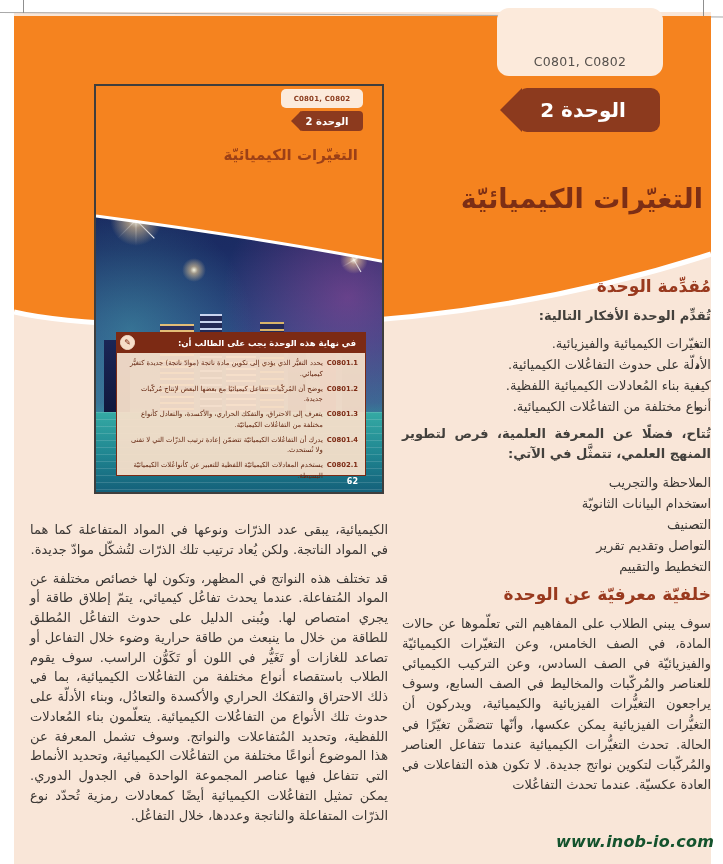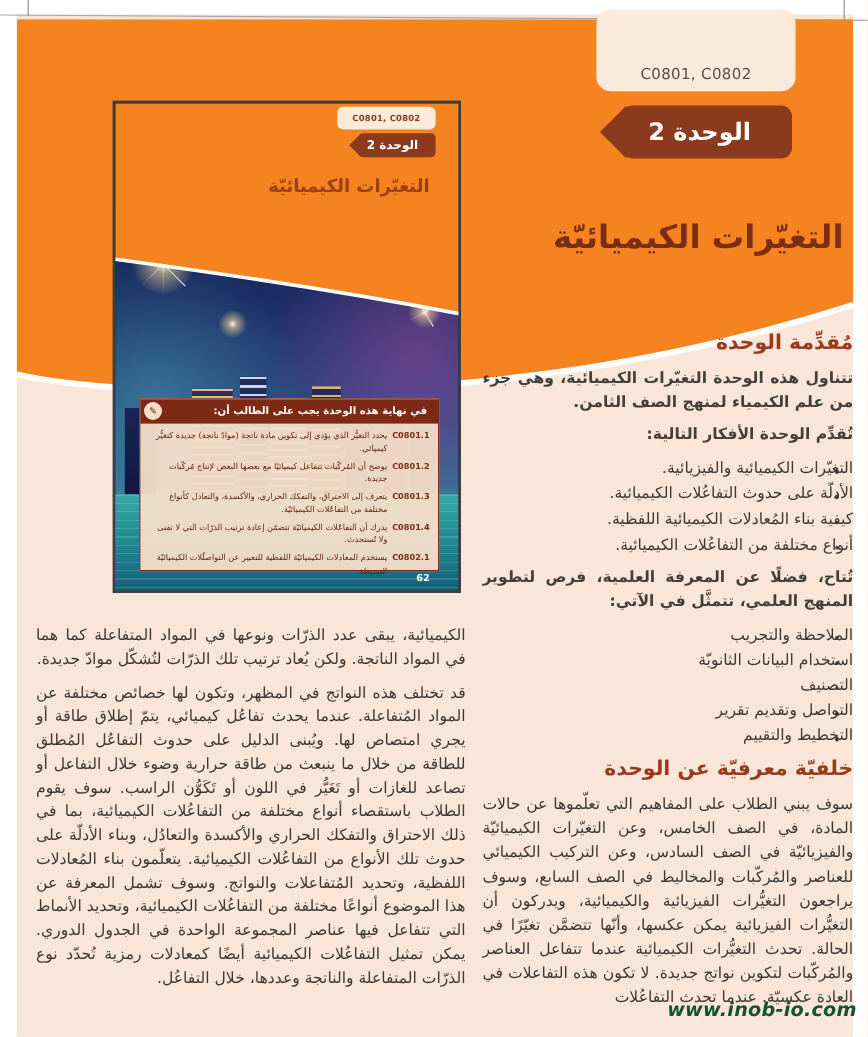--- a/index.html
+++ b/index.html
@@ -189,30 +189,29 @@
           <span class="txt">يتعرف إلى الاحتراق، والتفكك الحراري، والأكسدة، والتعادل كأنواع مختلفة من التفاعُلات الكيميائيّة.</span>
         </div>
 
         <div class="std-item">
           <span class="code">C0801.4</span>
           <span class="txt">يدرك أن التفاعُلات الكيميائيّة تتضمّن إعادة ترتيب الذرّات التي لا تفنى ولا تُستحدث.</span>
         </div>
 
         <div class="std-item">
           <span class="code">C0802.1</span>
-          <span class="txt">يستخدم المعادلات الكيميائيّة اللفظية للتعبير عن التواصلُلات الكيميائيّة البسيطة.</span>
+          <span class="txt">يستخدم المعادلات الكيميائيّة اللفظية للتعبير عن كأنواعُلات الكيميائيّة البسيطة.</span>
         </div>
       </div>
   </div>
   <div class="mini-pagenum">62</div>
 </div>
 
 <div class="right-col">
   <h2 class="sec-heading">مُقدِّمة الوحدة</h2>
-  <p class="em">تتناول هذه الوحدة التغيّرات الكيميائية، وهي جزء من علم الكيمياء لمنهج الصف الثامن.</p>
   <p class="em">تُقدِّم الوحدة الأفكار التالية:</p>
   <ul class="blist">
 
       <li>التغيّرات الكيميائية والفيزيائية.</li>
 
       <li>الأدلّة على حدوث التفاعُلات الكيميائية.</li>
 
       <li>كيفية بناء المُعادلات الكيميائية اللفظية.</li>
 
       <li>أنواع مختلفة من التفاعُلات الكيميائية.</li>

